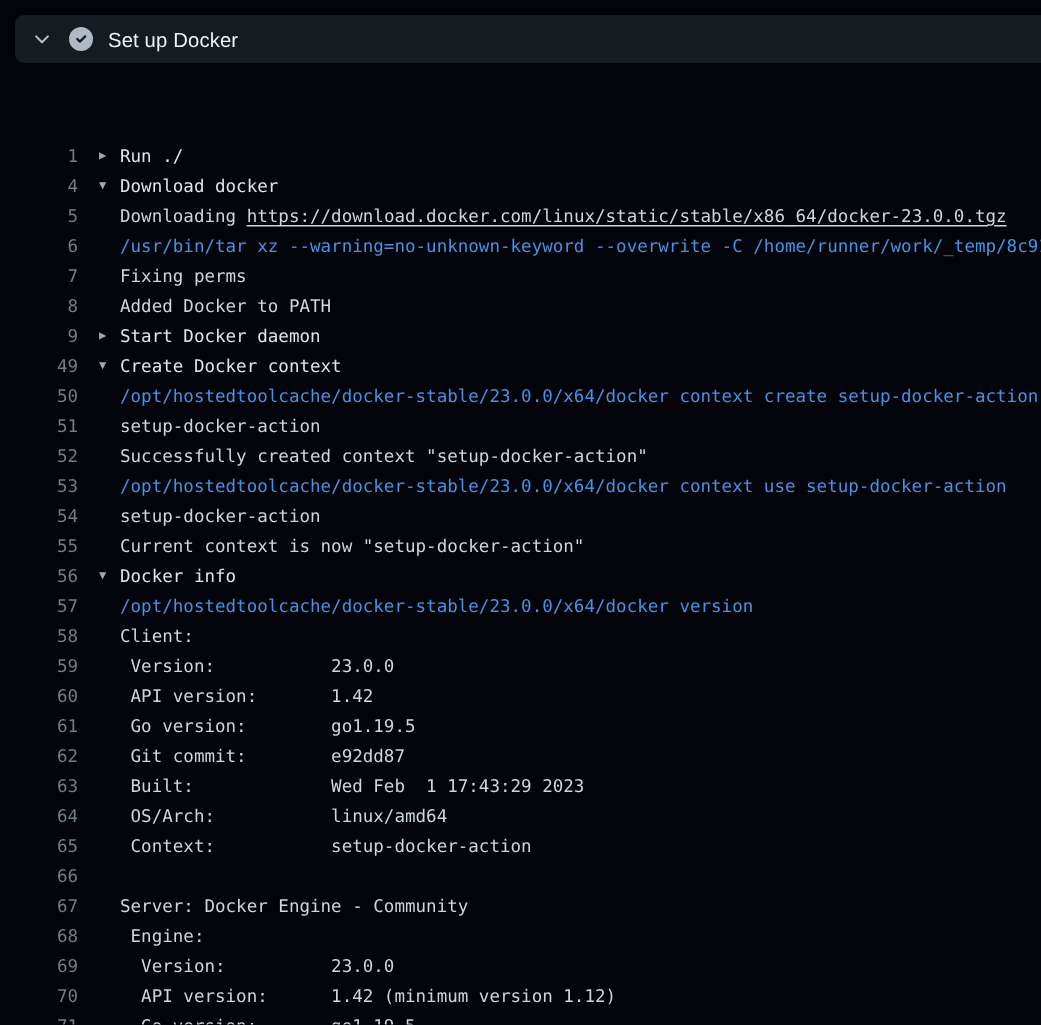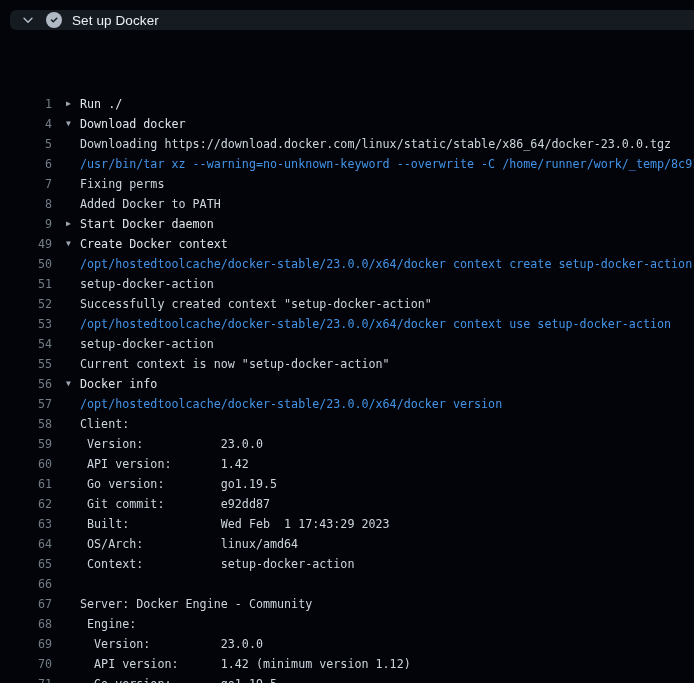--- a/index.html
+++ b/index.html
@@ -15,21 +15,21 @@
   }
   *{box-sizing:border-box}
   html,body{margin:0;padding:0}
   body{
     width:694px;height:683px;
     background:var(--page-bg);
     overflow:hidden;position:relative;
     font-family:"Liberation Sans",sans-serif;
   }
   .step-header{
-    position:absolute;left:10px;right:0;top:10px;height:20px;
+    position:absolute;left:10px;right:0;top:10px;height:32px;
     background:var(--header-bg);
     border-radius:6px 0 0 6px;
     display:flex;align-items:center;
     padding:0 10px;gap:9px;
     cursor:pointer;
   }
   .chev{width:15px;height:15px;flex:none;display:flex;align-items:center;justify-content:center}
   .check{width:16px;height:16px;flex:none;margin-left:2px}
   .step-title{
     font-size:13.5px;color:var(--title);letter-spacing:.1px;margin-left:1px;
@@ -46,21 +46,21 @@
     color:var(--line-number);cursor:pointer;user-select:none;
   }
   .content{margin-left:28px;position:relative;white-space:pre}
   .arrow{
     position:absolute;left:-14px;top:0;width:12px;
     font-size:8px;line-height:20px;color:var(--arrow);
   }
   .t-plain{color:var(--text)}
   .t-cmd{color:var(--command)}
   .t-group{color:var(--group);cursor:pointer}
-  .t-link{color:var(--text);text-underline-offset:2px;cursor:pointer}
+  .t-link{color:var(--text);text-decoration:underline;text-underline-offset:2px;cursor:pointer}
 </style>
 </head>
 <body>
 
 <div class="step-header">
   <span class="chev">
     <svg width="14" height="14" viewBox="0 0 16 16">
       <path d="M3.5 6l4.5 4.5L12.5 6" fill="none" stroke="#b6bfc8" stroke-width="1.6" stroke-linecap="round" stroke-linejoin="round"></path>
     </svg>
   </span>

